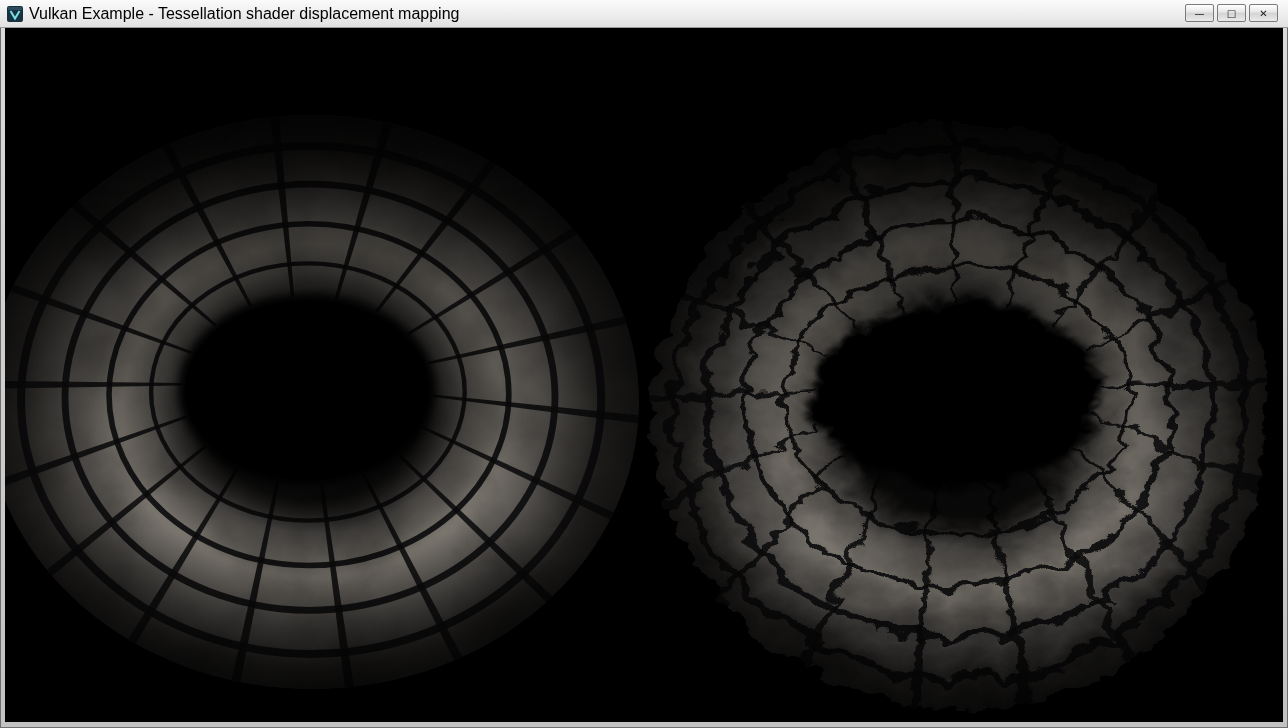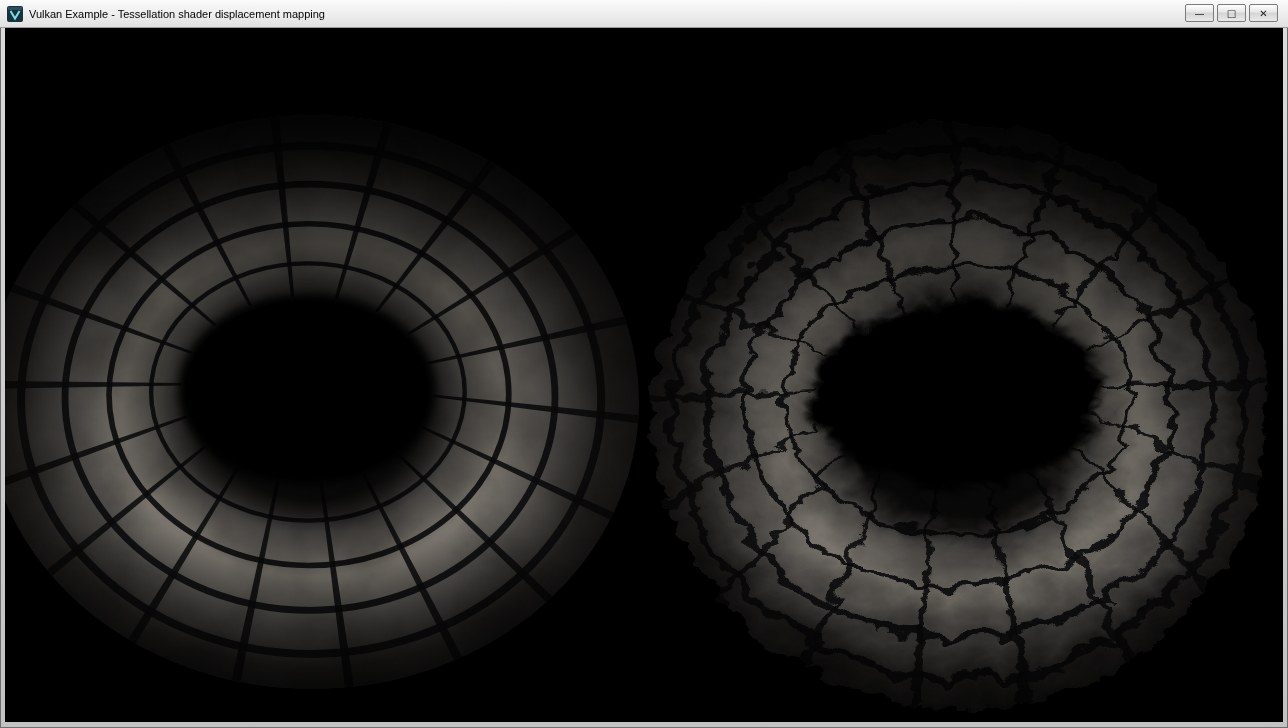--- a/index.html
+++ b/index.html
@@ -9,21 +9,21 @@
     background:linear-gradient(180deg,#dcdcdc,#c2c2c2);
     box-shadow:inset 0 0 0 1px #6e6e6e;
   }
   .titlebar{
     position:absolute;top:0;left:0;right:0;height:28px;box-sizing:border-box;
     background:linear-gradient(180deg,#fbfbfb,#ededed 55%,#e1e1e1);
     border-bottom:1px solid #9a9a9a;
     display:flex;align-items:center;padding-left:7px;
   }
   .app-icon{width:16px;height:16px;margin-right:6px;flex:0 0 auto;}
-  .title{font-size:11px;color:#000;white-space:nowrap;}
+  .title{font-size:16px;color:#000;white-space:nowrap;}
   .controls{position:absolute;right:10px;top:4px;display:flex;gap:3px;}
   .ctrl{
     width:29px;height:18px;padding:0;cursor:default;
     border:1px solid #7b7b7b;border-radius:2px;
     background:linear-gradient(180deg,#ffffff,#e7e7e7 45%,#d3d3d3 50%,#eaeaea);
     font-family:"DejaVu Sans",sans-serif;font-size:10px;line-height:15px;
     text-align:center;color:#1a1a1a;
   }
   .content{
     position:absolute;top:28px;left:5px;right:5px;bottom:6px;

